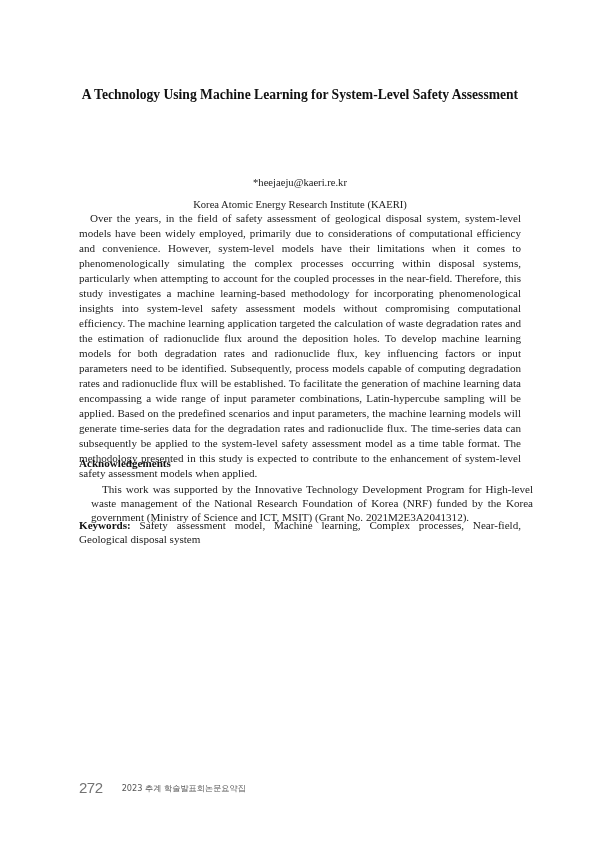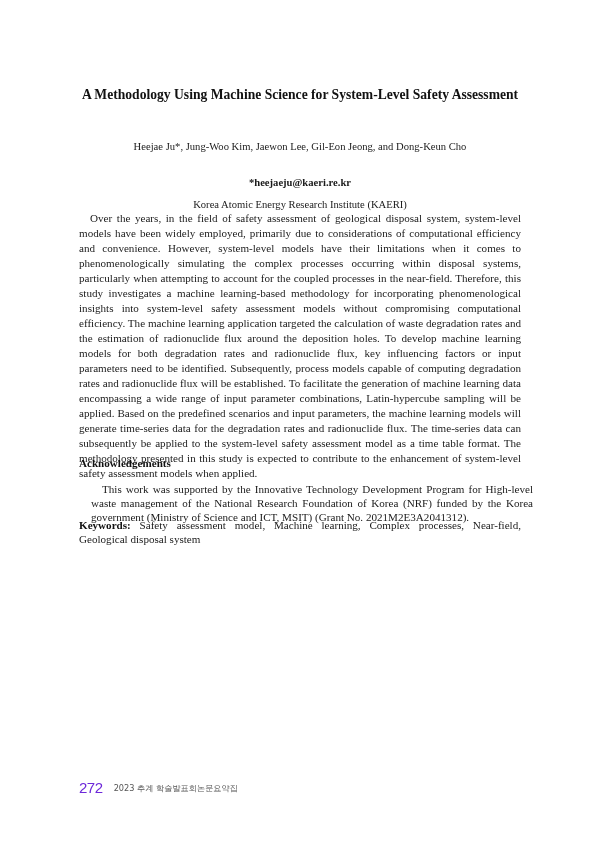--- a/index.html
+++ b/index.html
@@ -38,21 +38,21 @@
       left: 60px;
       width: 480px;
       text-align: center;
       font-size: 10.6px;
       line-height: 14px;
       color: #1a1a1a;
       white-space: nowrap;
     }
     .authors { top: 140px; }
     .affiliation { top: 158px; margin-top: 40px; }
-    .email { top: 176px; font-weight: bold; }
+    .email { top: 176px; }
 
     .abstract {
       position: absolute;
       left: 79px;
       top: 211px;
       width: 442px;
       font-size: 11.1px;
       line-height: 15px;
       text-align: justify;
       color: #1a1a1a;
@@ -99,41 +99,40 @@
       left: 79px;
       top: 778px;
       font-family: "DejaVu Sans", sans-serif;
       color: #444444;
       white-space: nowrap;
     }
     .footer .page-number {
       font-family: "Liberation Sans", sans-serif;
       font-size: 15px;
       letter-spacing: -0.5px;
-      color: #6d28d9;
+      color: #737373;
       vertical-align: baseline;
     }
     .footer .proceedings {
       font-family: "DejaVu Sans", sans-serif;
       font-size: 8.2px;
       color: #555555;
-      margin-left: 6px;
+      margin-left: 14px;
       vertical-align: 2px;
     }
   </style>
 </head>
 <body>
 
 <div class="page">
 
   <div class="title">
-    <span>A Methodology Using Machine Science for System-Level Safety Assessment</span>
+    <span>A Technology Using Machine Learning for System-Level Safety Assessment</span>
   </div>
 
-  <div class="meta authors">Heejae Ju*, Jung-Woo Kim, Jaewon Lee, Gil-Eon Jeong, and Dong-Keun Cho</div>
   <div class="meta affiliation">Korea Atomic Energy Research Institute (KAERI)</div>
   <div class="meta email">*heejaeju@kaeri.re.kr</div>
 
   <p class="abstract">Over the years, in the field of safety assessment of geological disposal system, system-level models have been widely employed, primarily due to considerations of computational efficiency and convenience. However, system-level models have their limitations when it comes to phenomenologically simulating the complex processes occurring within disposal systems, particularly when attempting to account for the coupled processes in the near-field. Therefore, this study investigates a machine learning-based methodology for incorporating phenomenological insights into system-level safety assessment models without compromising computational efficiency. The machine learning application targeted the calculation of waste degradation rates and the estimation of radionuclide flux around the deposition holes. To develop machine learning models for both degradation rates and radionuclide flux, key influencing factors or input parameters need to be identified. Subsequently, process models capable of computing degradation rates and radionuclide flux will be established. To facilitate the generation of machine learning data encompassing a wide range of input parameter combinations, Latin-hypercube sampling will be applied. Based on the predefined scenarios and input parameters, the machine learning models will generate time-series data for the degradation rates and radionuclide flux. The time-series data can subsequently be applied to the system-level safety assessment model as a time table format. The methodology presented in this study is expected to contribute to the enhancement of system-level safety assessment models when applied.</p>
 
   <div class="ack-heading">Acknowledgements</div>
   <p class="ack-body">This work was supported by the Innovative Technology Development Program for High-level waste management of the National Research Foundation of Korea (NRF) funded by the Korea government (Ministry of Science and ICT, MSIT) (Grant No. 2021M2E3A2041312).</p>
 
   <p class="keywords"><span class="kw-label">Keywords:</span> <span>Safety assessment model, Machine learning, Complex processes, Near-field, Geological disposal system</span></p>
 

